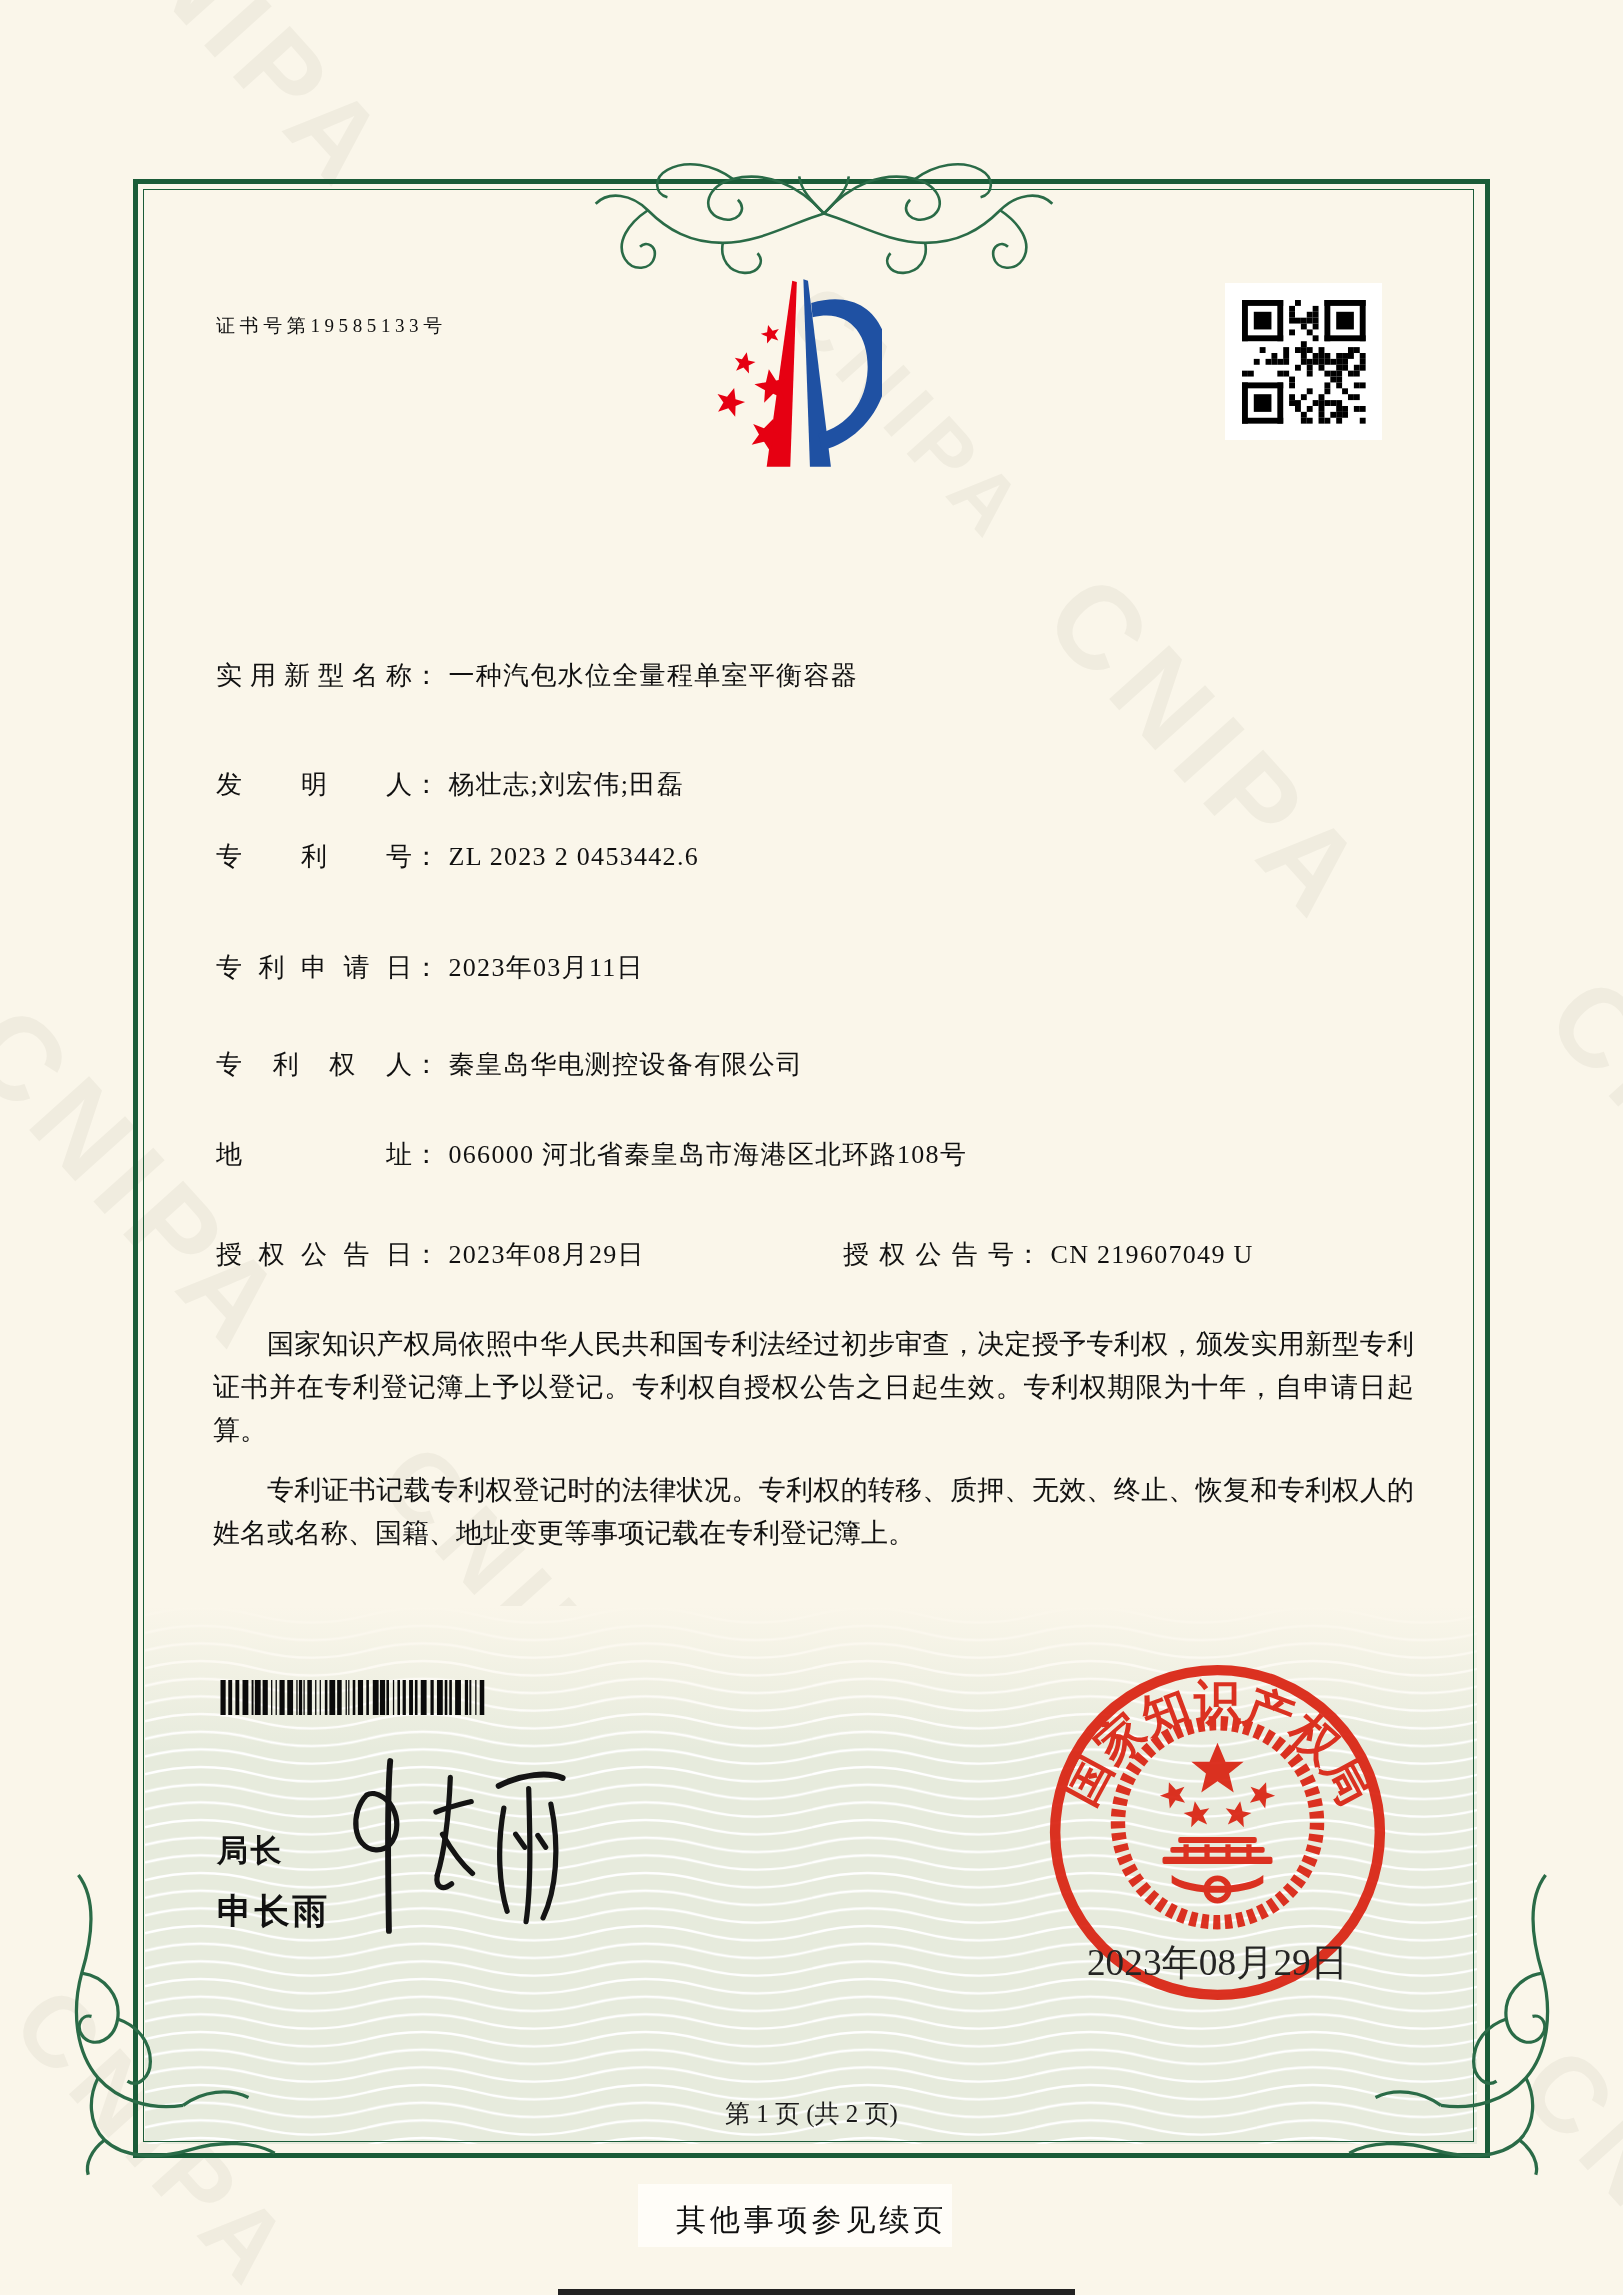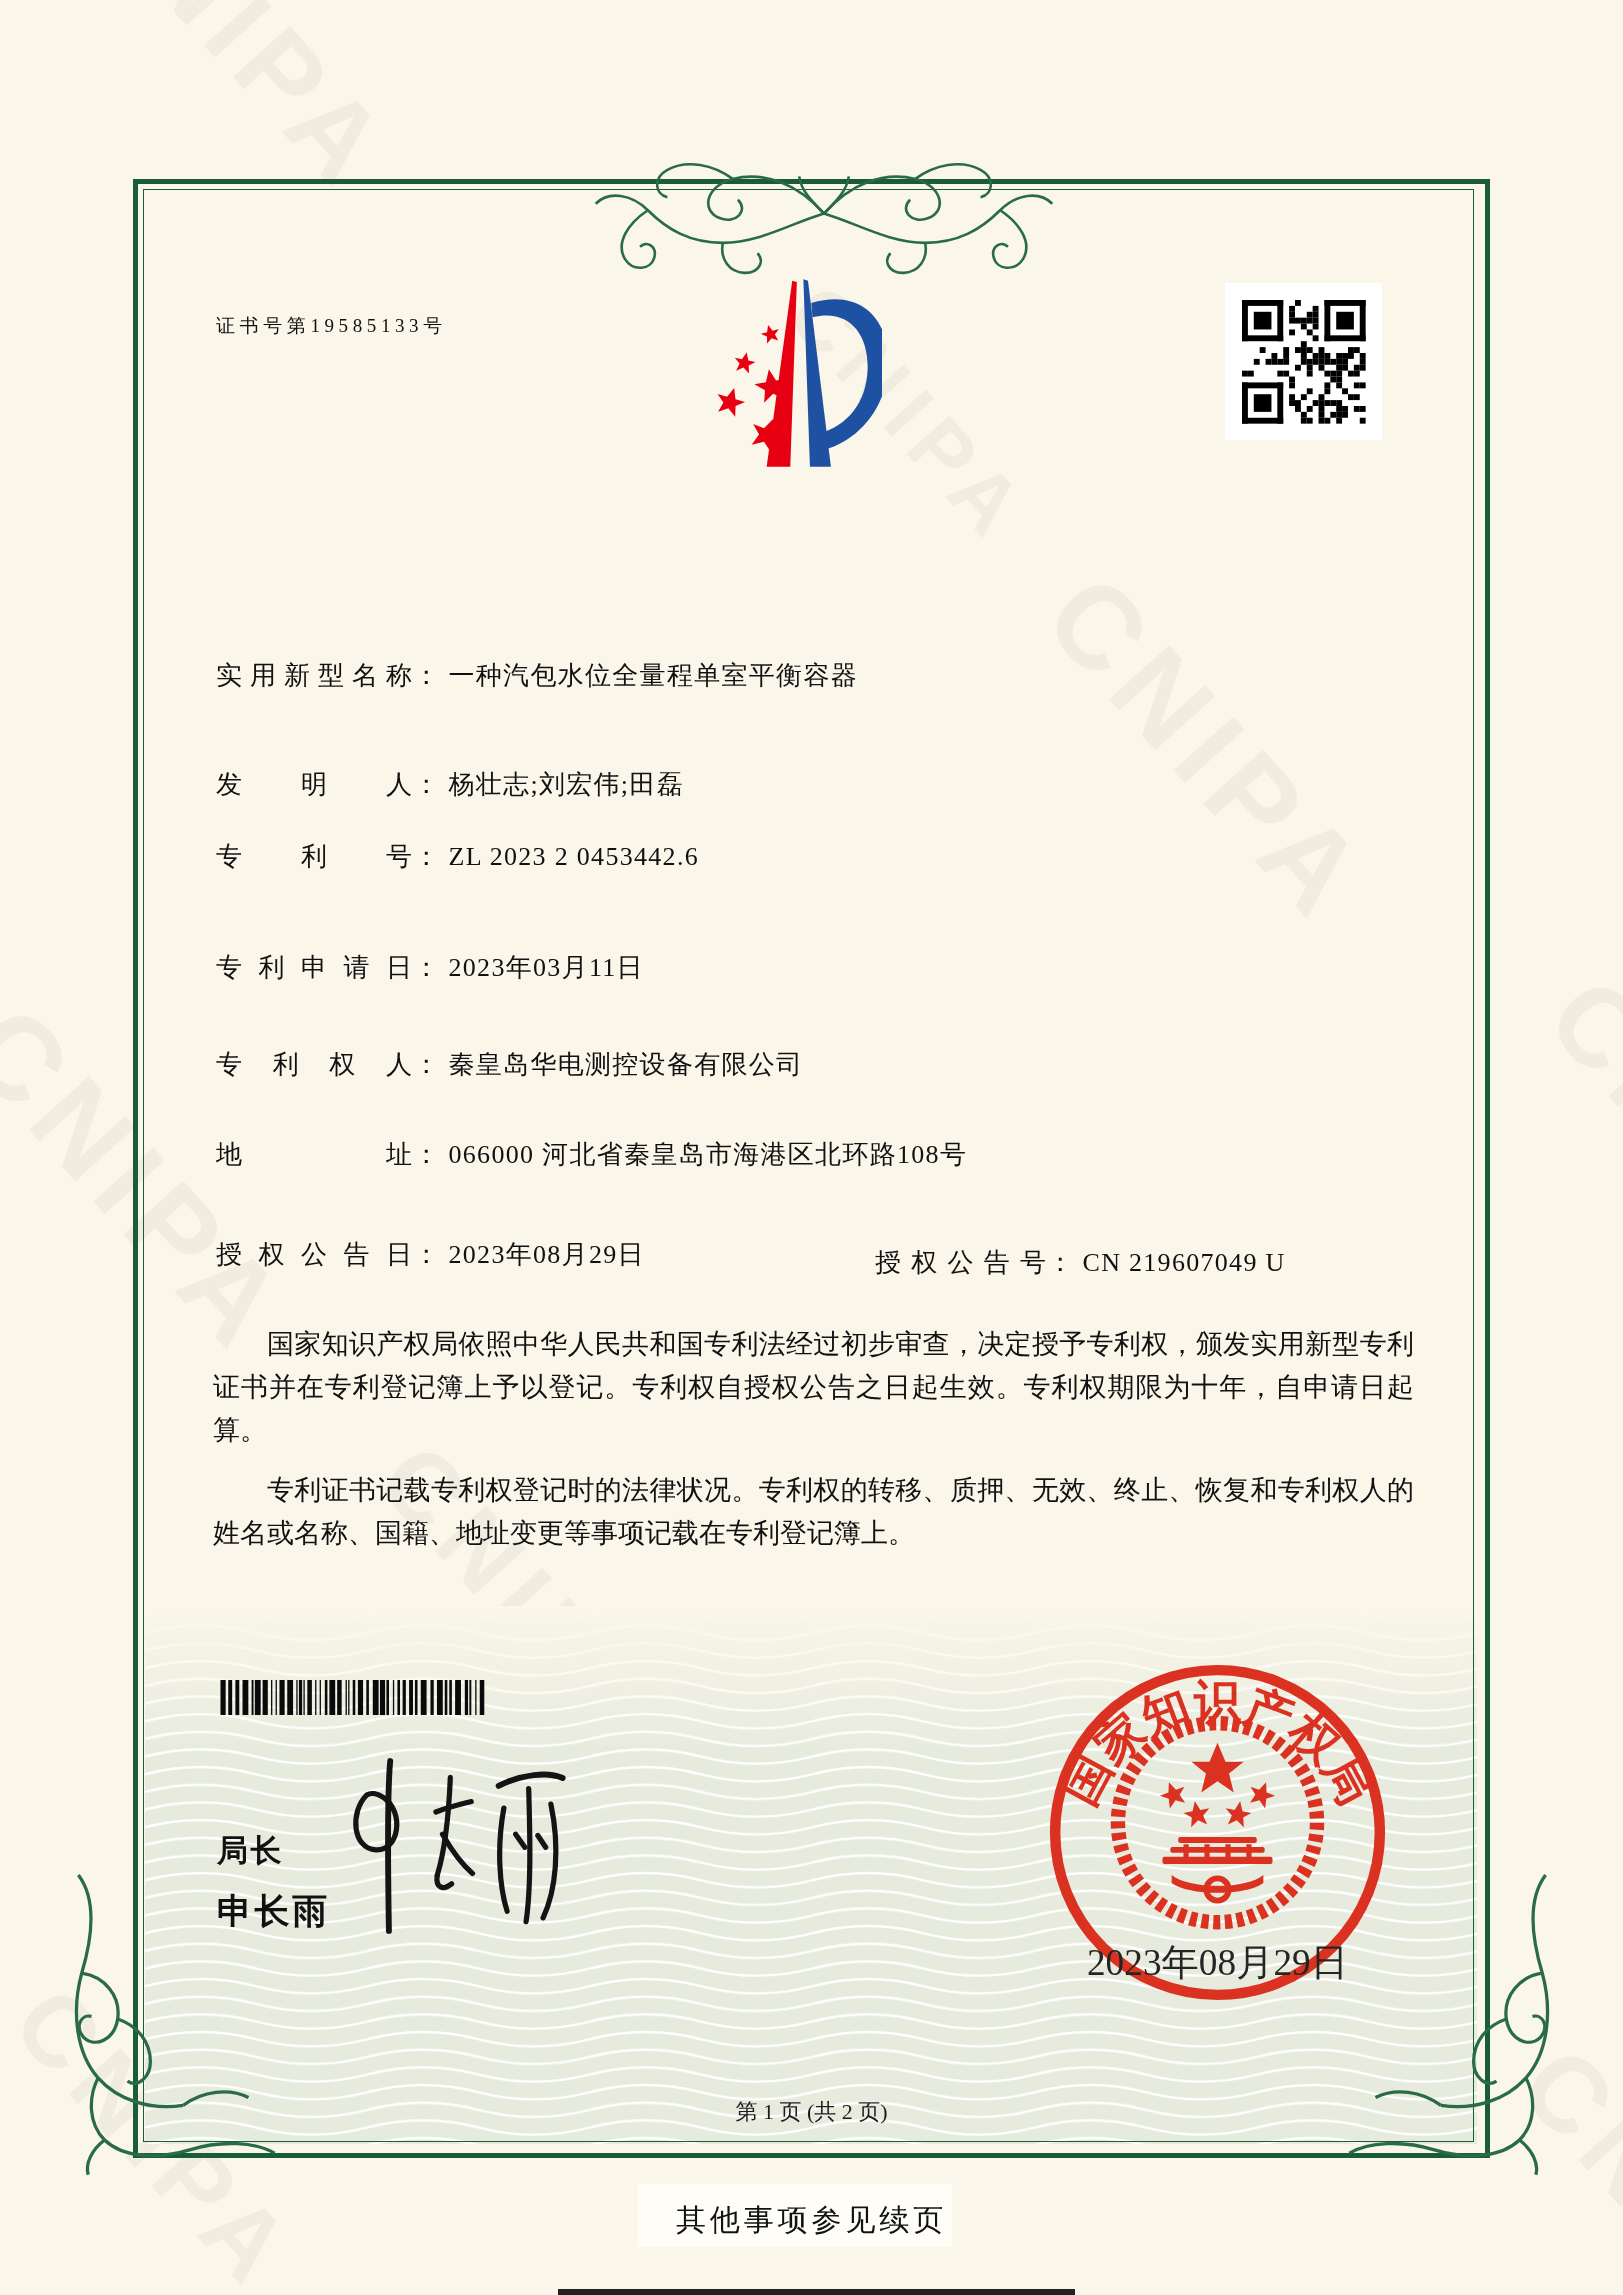--- a/index.html
+++ b/index.html
@@ -24,39 +24,39 @@
   #cert-no{position:absolute;left:216px;top:273px;font-size:19px;letter-spacing:4.6px;z-index:4;margin-top:40px;}
   #logo{position:absolute;left:692px;top:275px;width:190px;height:200px;z-index:4;}
   #qr{position:absolute;left:1225px;top:283px;width:157px;height:157px;background:#fff;z-index:4;}
   #doc-title{position:absolute;left:0;top:512px;width:1623px;text-align:center;
       font-size:69px;font-weight:bold;letter-spacing:9.2px;z-index:4;}
   
   .frow{position:absolute;left:216px;width:1230px;font-size:26px;z-index:4;white-space:nowrap;}
   .flabel{display:inline-block;width:196px;text-align:justify;text-align-last:justify;vertical-align:bottom;}
   .fcolon{display:inline-block;margin:0 9.2px 0 1.3px;}
   .fvalue{letter-spacing:1.3px;}
-  .pair2{position:absolute;left:627px;top:8px;white-space:nowrap;margin-left:32px;}
+  .pair2{position:absolute;left:627px;top:0;white-space:nowrap;}
   .flabel2{display:inline-block;width:171px;text-align:justify;text-align-last:justify;vertical-align:bottom;}
   
   #body-text{position:absolute;left:213px;top:1323px;width:1201px;z-index:4;}
   #body-text p{margin:0 0 17px 0;font-size:27px;line-height:43px;text-indent:54px;
       text-align:justify;font-family:Liberation Sans, sans-serif;}
   
   #barcode{position:absolute;left:219px;top:1680px;width:270px;height:35px;z-index:4;}
   
   #sig-title{position:absolute;left:217px;top:1830px;font-size:31px;font-weight:bold;
       font-family:"Liberation Sans","DejaVu Sans",sans-serif;z-index:4;letter-spacing:2.6px;}
   #sig-name{position:absolute;left:217px;top:1888px;font-size:35px;font-weight:bold;
       font-family:"Liberation Sans","DejaVu Sans",sans-serif;z-index:4;letter-spacing:2.6px;}
   #sig-hand{position:absolute;left:330px;top:1748px;width:255px;height:209px;z-index:4;}
   
   #seal{position:absolute;left:1044px;top:1659px;width:347px;height:347px;z-index:5;opacity:.93;}
   
   #page-num{position:absolute;left:0;top:2097px;width:1623px;text-align:center;
-      font-size:22px;z-index:4;color:#1b1b1b;}
+      font-size:25px;z-index:4;color:#1b1b1b;}
   #cont-box{position:absolute;left:638px;top:2184px;width:314px;height:63px;background:#fffdf8;
       z-index:3;}
   #cont-note{position:absolute;left:0;top:2200px;width:1623px;text-align:center;
       font-size:30px;z-index:4;letter-spacing:3.9px;}
   #scan-edge{position:absolute;left:558px;top:2289px;width:517px;height:6.5px;background:#222;z-index:6;}
   .orn{z-index:3;}
 </style>
 </head>
 <body>
 

